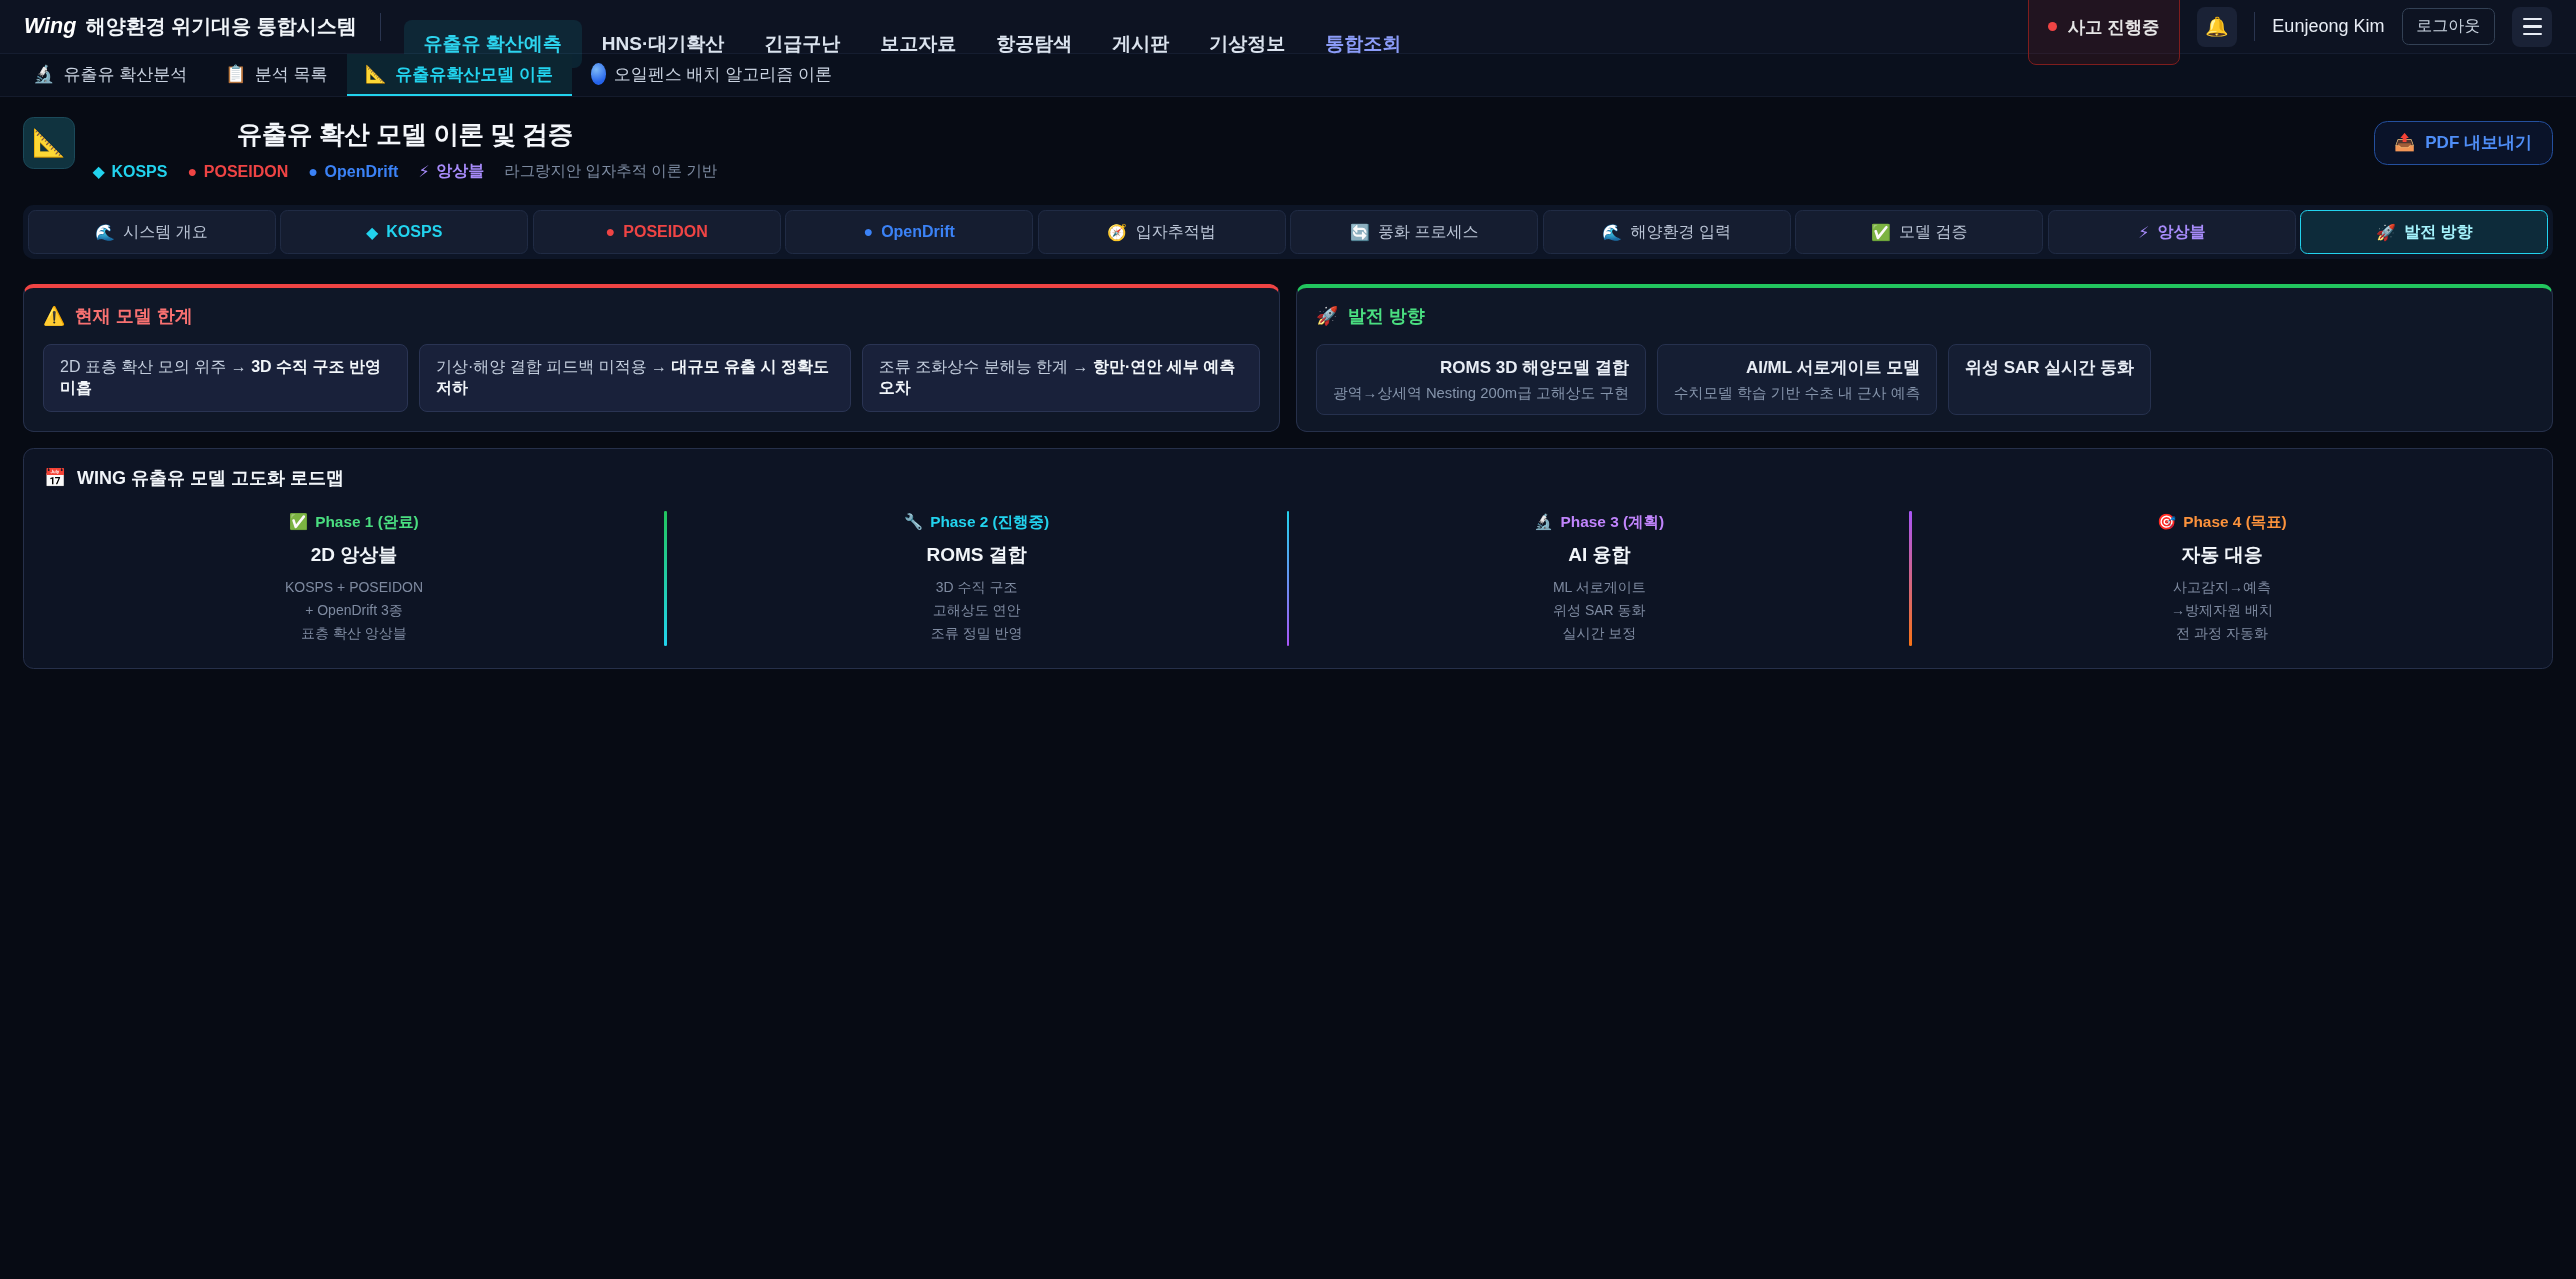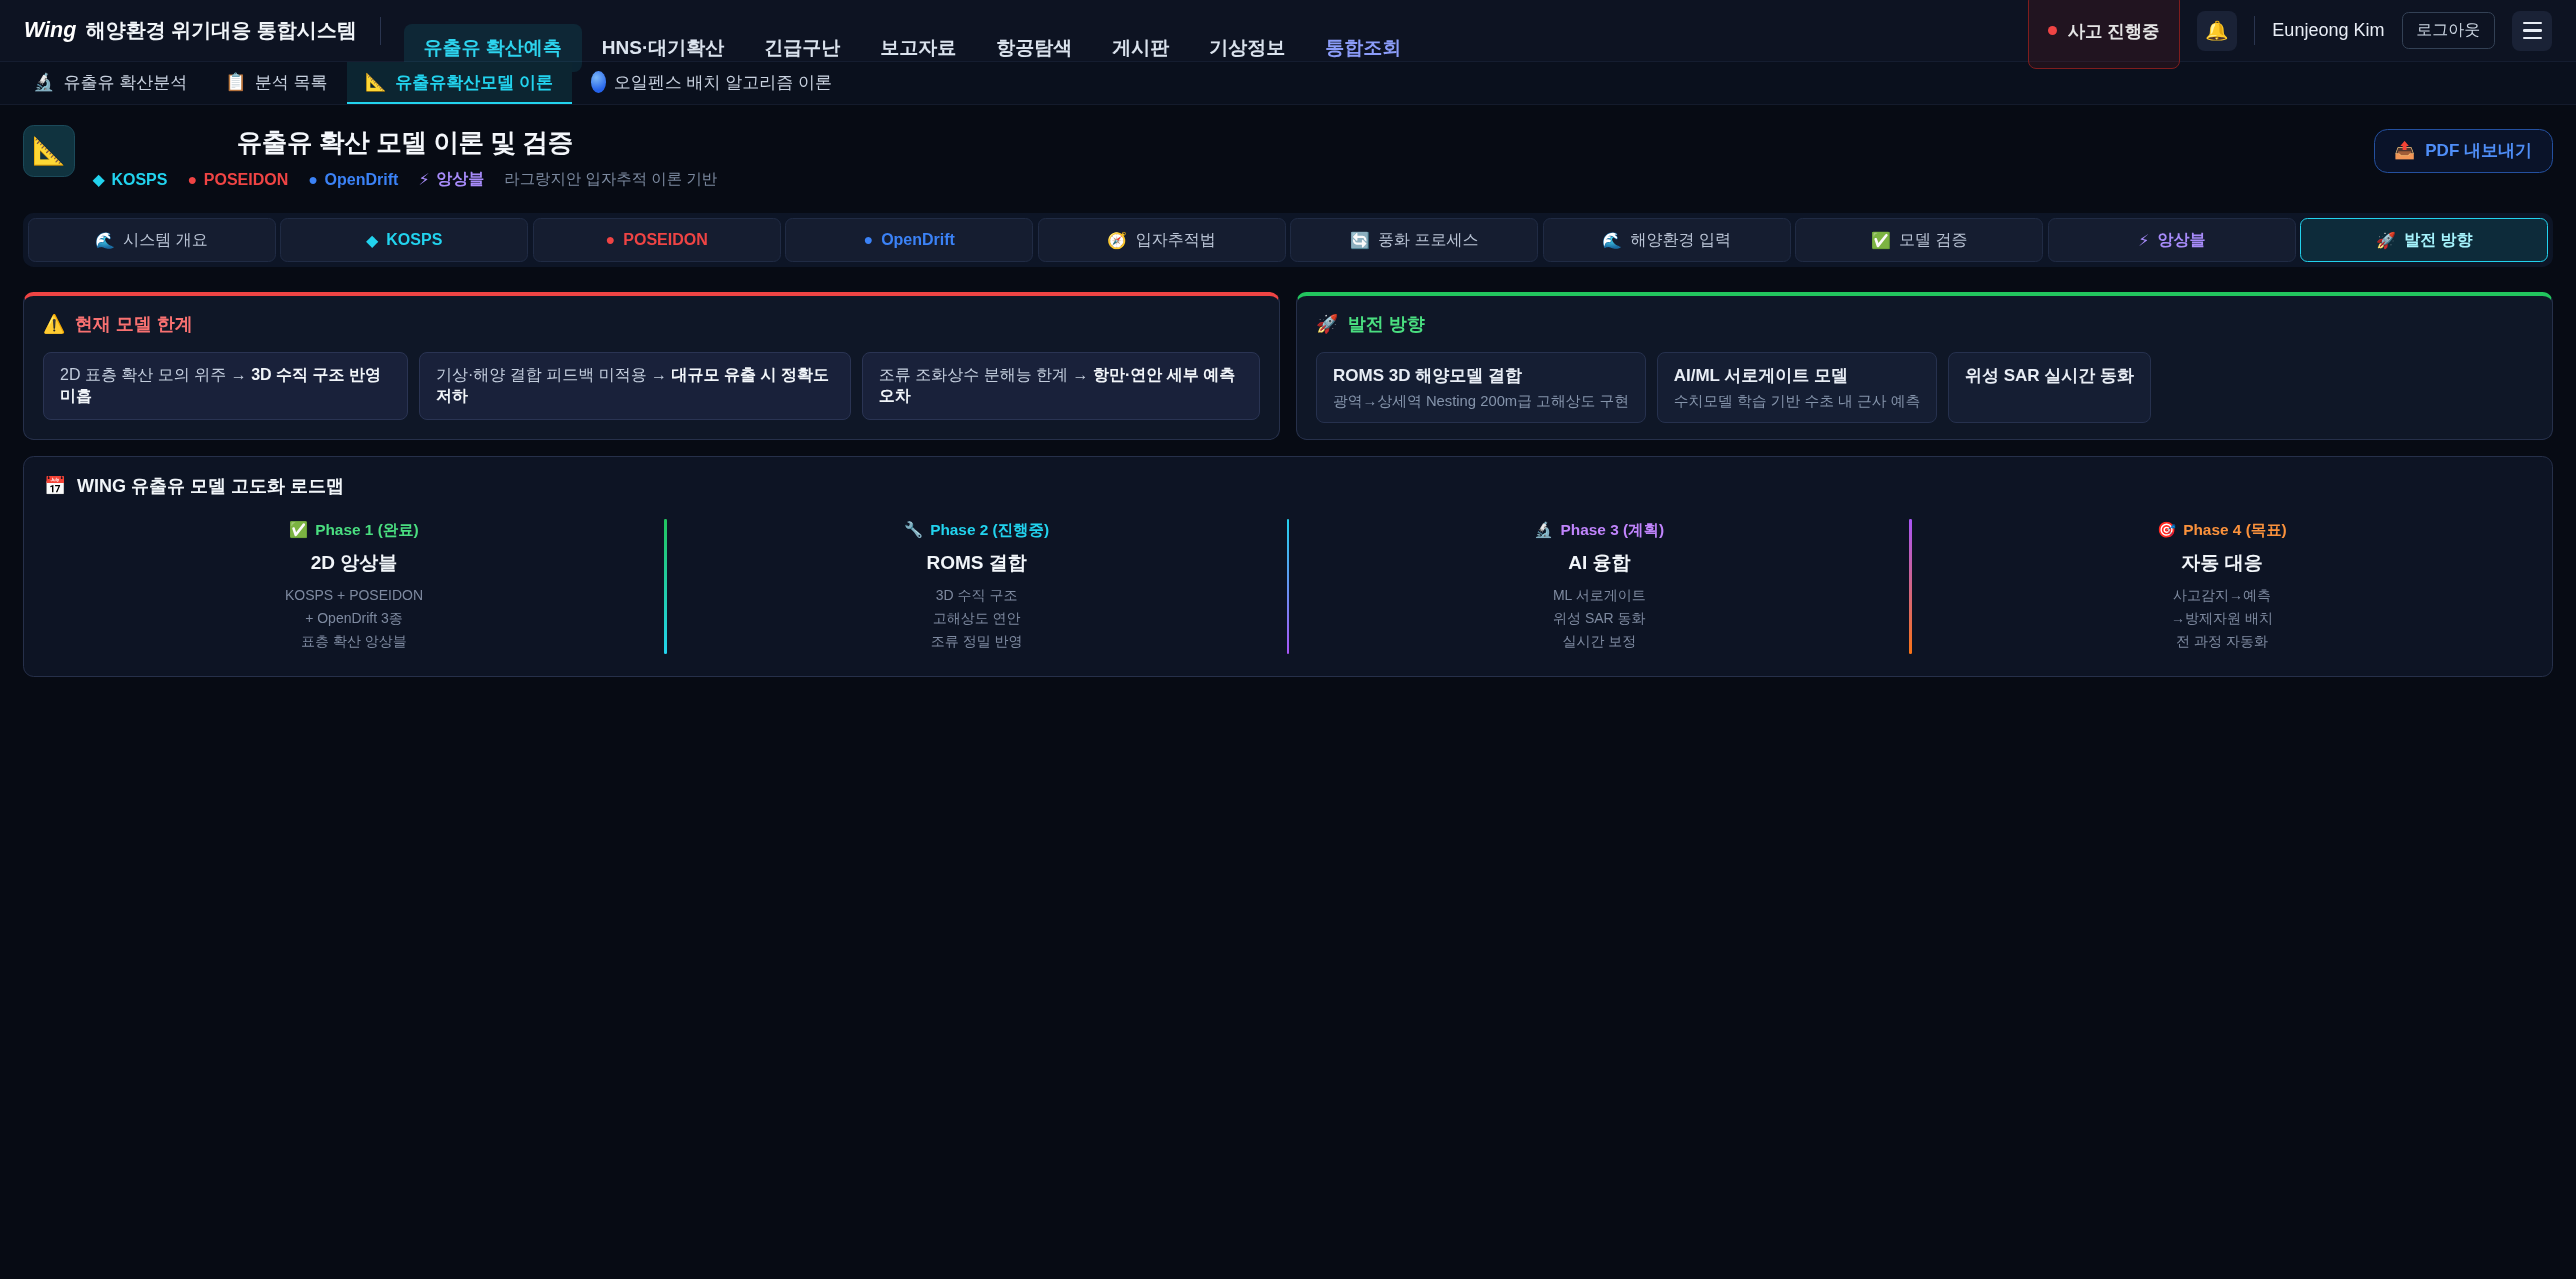--- a/index.html
+++ b/index.html
@@ -5,21 +5,21 @@
   * { margin:0; padding:0; box-sizing:border-box; }
   html,body { width:2576px; height:1279px; overflow:hidden; }
   body {
     background:#070b14;
     font-family:"Liberation Sans","DejaVu Sans",sans-serif;
     color:#e2e8f0;
   }
 
   
   .topnav {
-    height:62px; background:#0d1322; display:flex; align-items:center;
+    height:54px; background:#0d1322; display:flex; align-items:center;
     padding:0 24px; border-bottom:0.7px solid #151d30;
   }
   .logo { display:flex; align-items:baseline; gap:9.4px; white-space:nowrap; }
   .logo-mark { font-size:21.5px; font-weight:700; font-style:italic; color:#ffffff; }
   .logo-title { font-size:20px; font-weight:700; color:#f1f5f9; }
   .nav-sep { width:0.7px; height:28px; background:#2a3550; margin:0 23px; }
   .nav-tabs { display:flex; align-items:center; height:100%;margin-top:35px; }
   .nav-tab {
     font-size:19px; color:#dbe3ee; padding:10.7px 20px; border-radius:8px;
     cursor:pointer; white-space:nowrap; font-weight:600;
@@ -111,21 +111,21 @@
   .panel-cards { margin-top:16px; display:flex; gap:10.7px; }
   .limit-card {
     background:#19213a; border:0.7px solid #2a3453; border-radius:8px;
     padding:12px 16px; font-size:16px; color:#c3cddd;
   }
   .limit-card b { color:#f1f5f9; font-weight:700; }
   .future-card {
     background:#151e33; border:0.7px solid #26314e; border-radius:8px;
     padding:10.7px 16px;
   }
-  .future-card-title { font-size:17px; font-weight:700; color:#e8edf5; }
+  .future-card-title { font-size:17px; font-weight:700; color:#e8edf5;text-align:right; }
   .future-card-desc { font-size:14.8px; color:#8594ab; margin-top:5.4px; }
 
   
   .roadmap {
     margin-top:16px; background:#0d1424; border:0.7px solid #26304a; border-radius:10.7px;
     padding:17.4px 20px 20px;
   }
   .roadmap-title { font-size:18px; font-weight:700; color:#f1f5f9; display:flex; align-items:center; gap:10.7px; }
   .roadmap-row { display:flex; margin-top:17.4px; align-items:stretch; }
   .phase-col { flex:1; text-align:center; padding:4px 0; }

